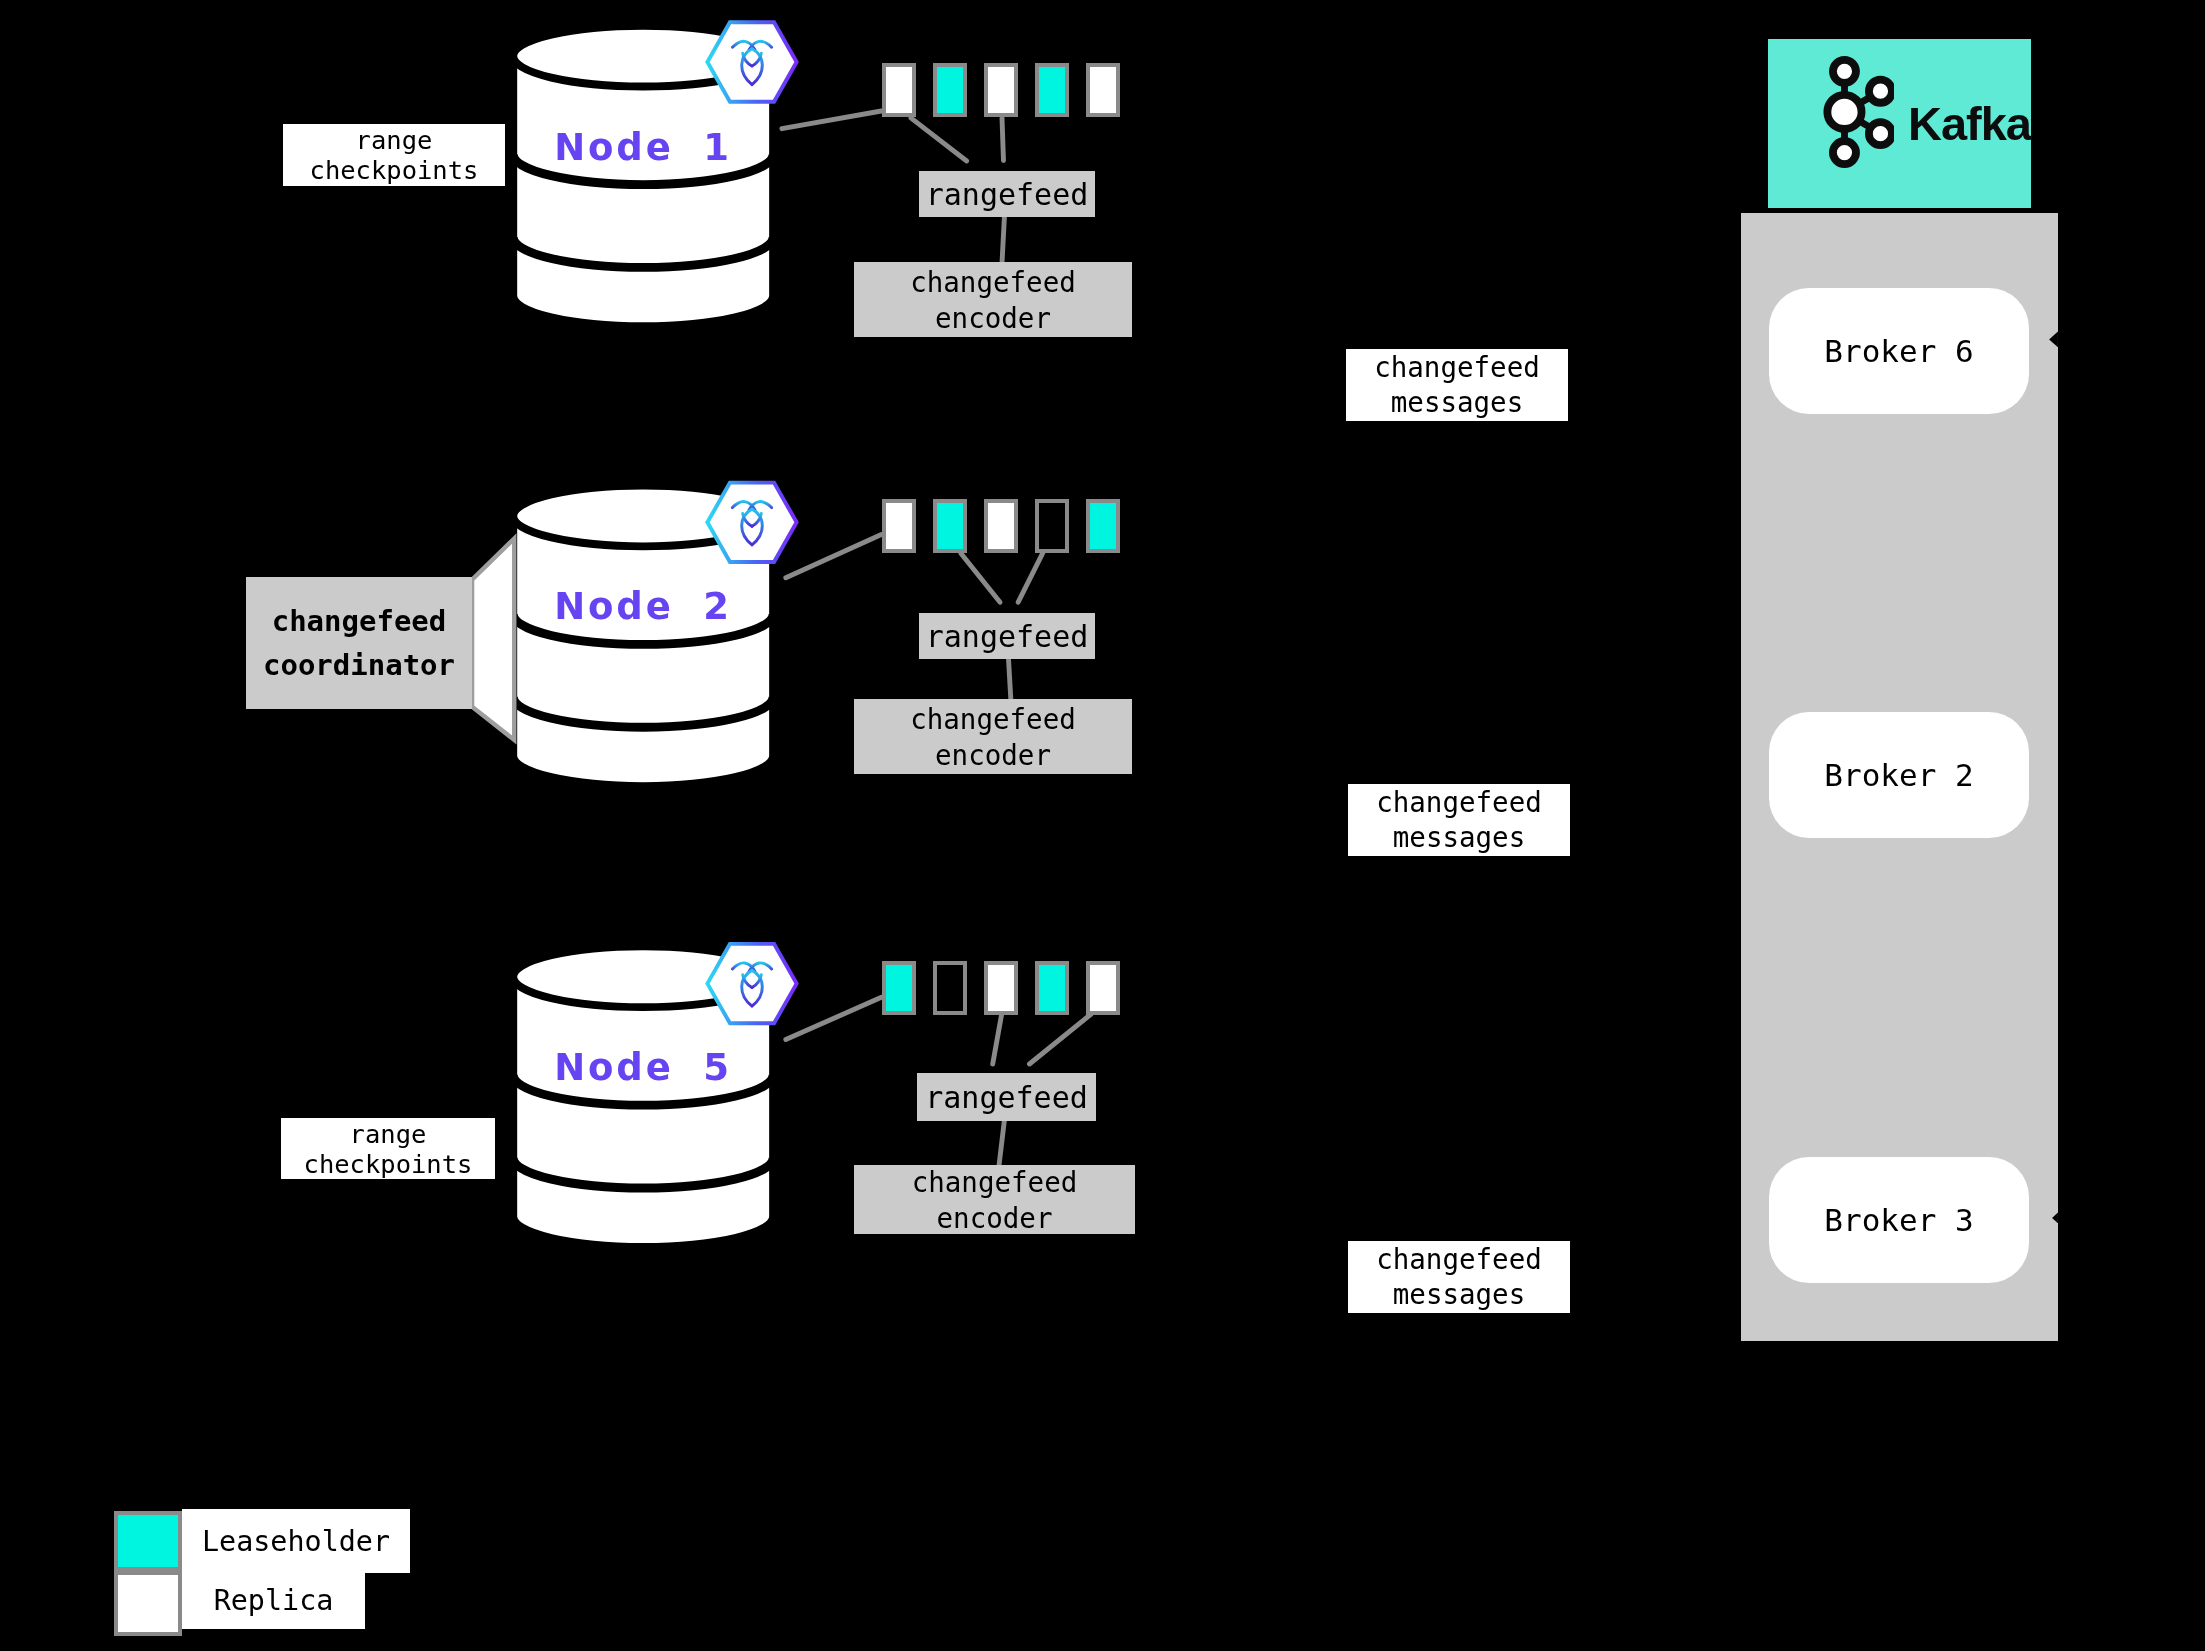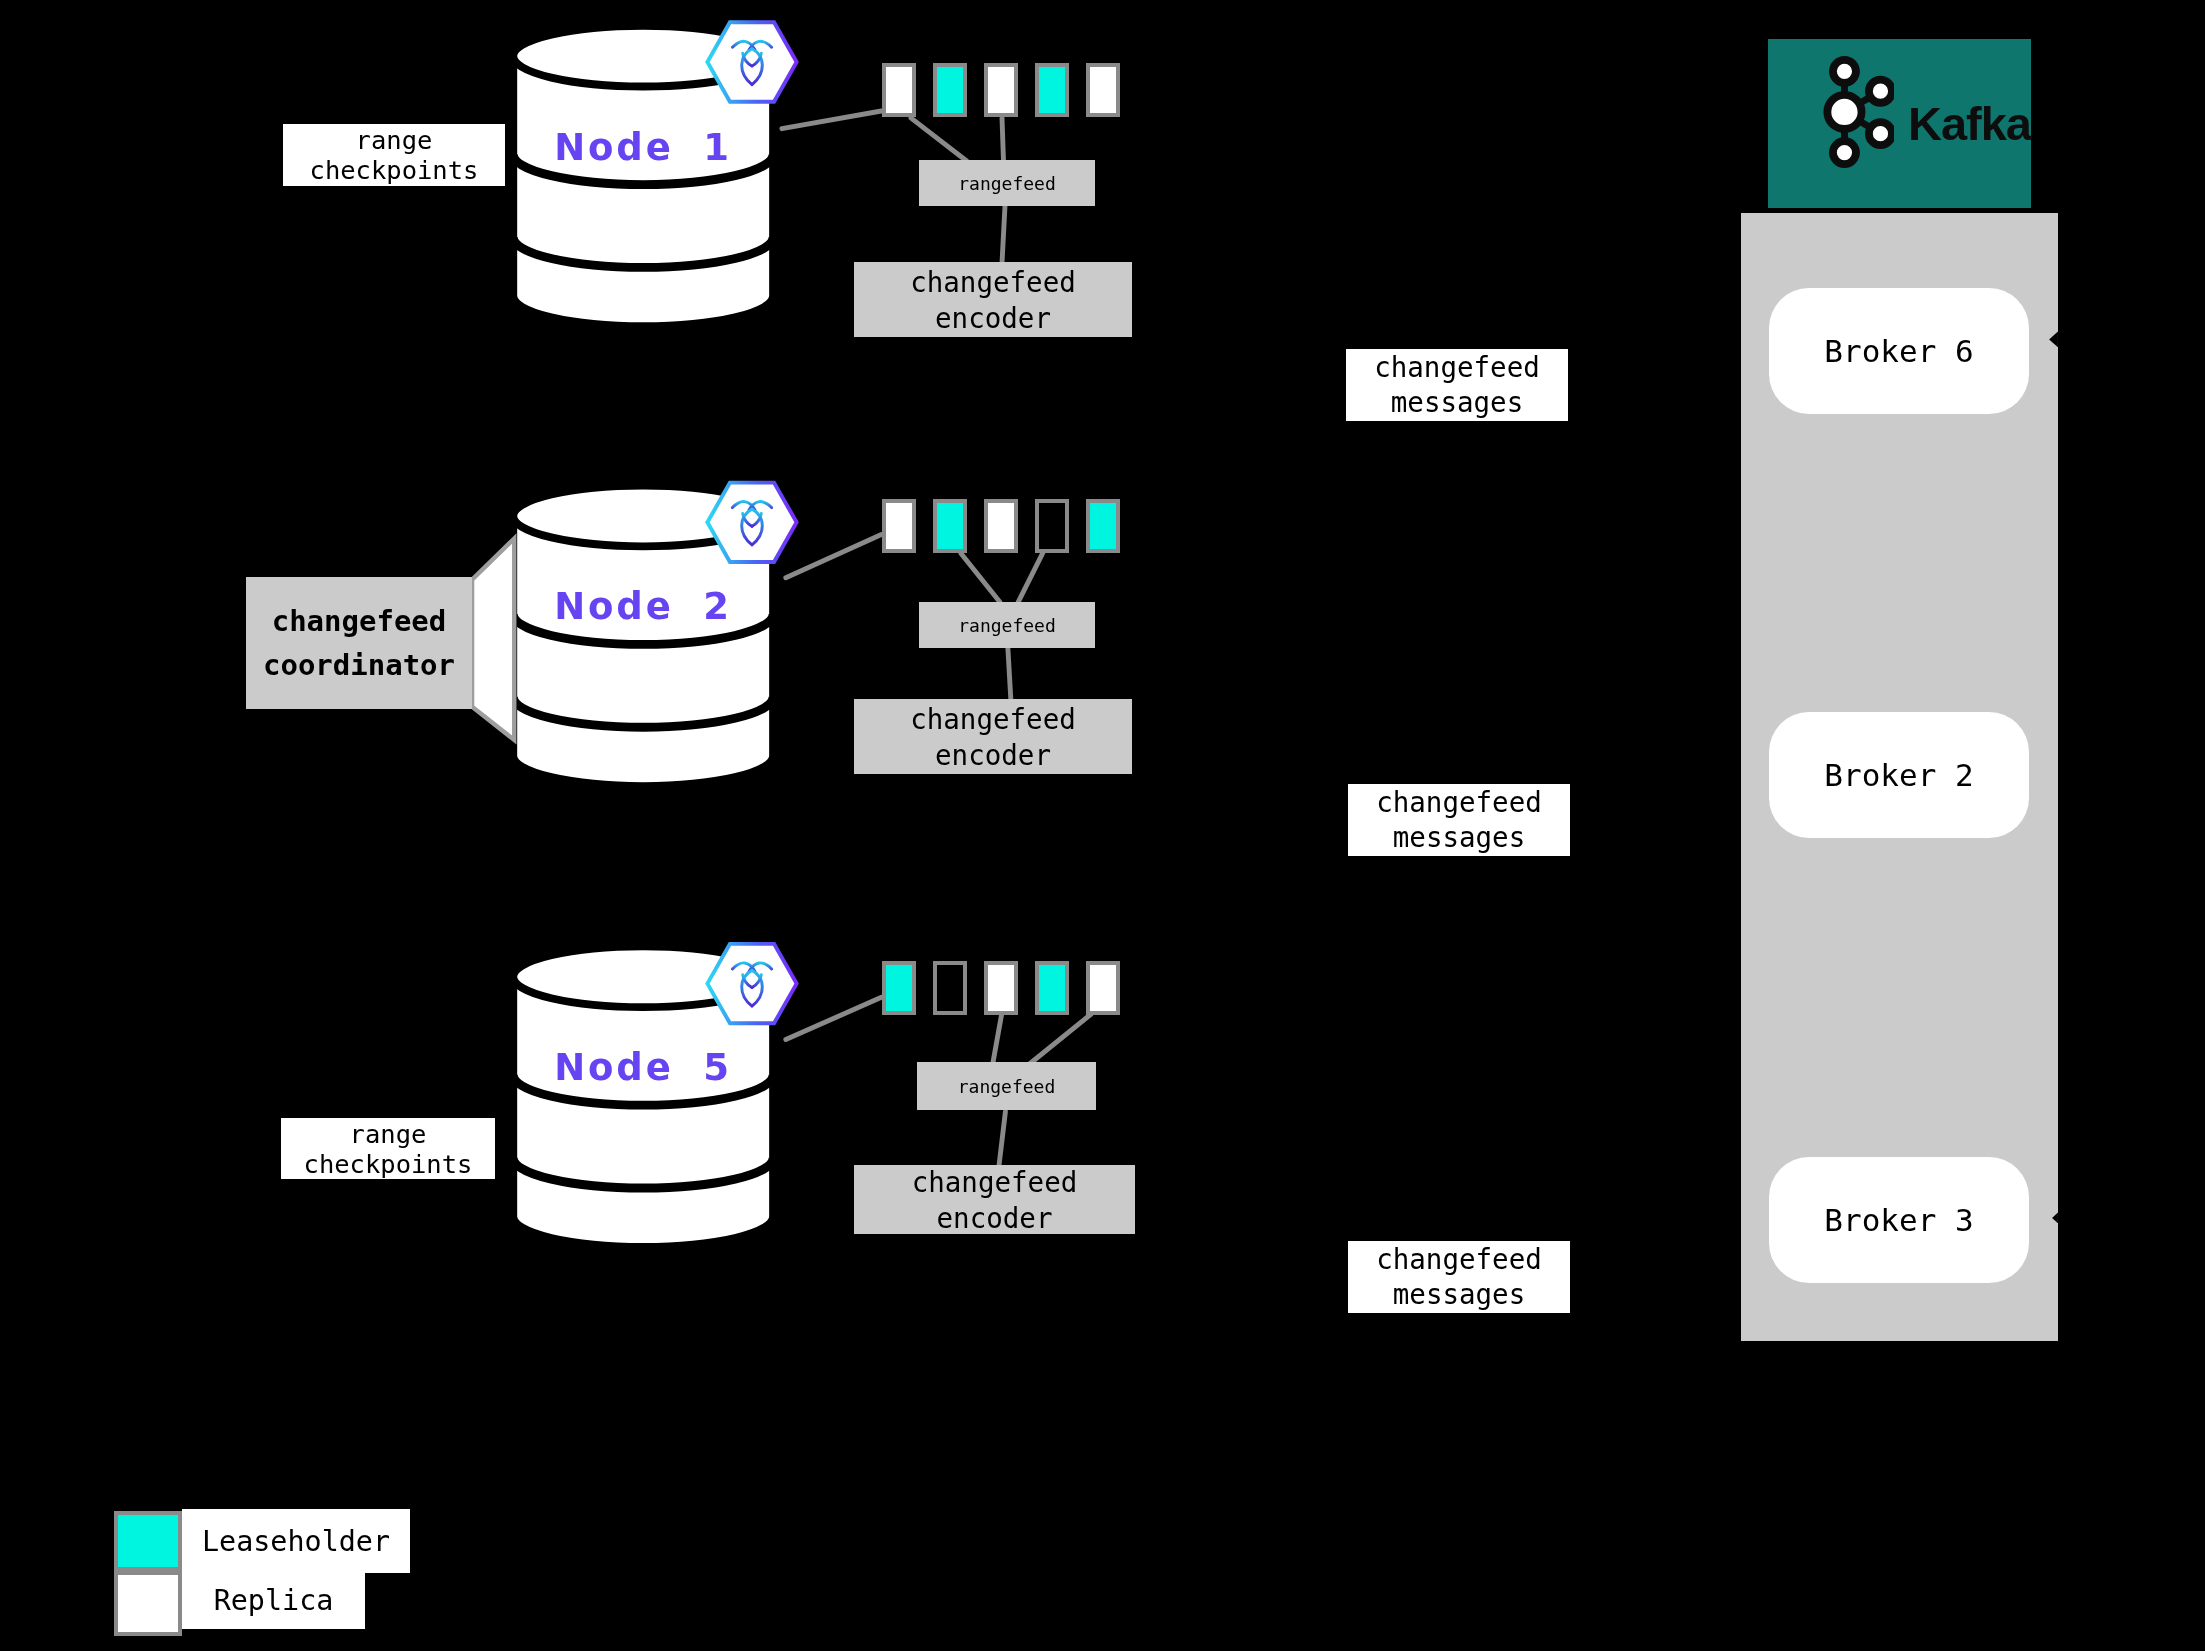--- a/index.html
+++ b/index.html
@@ -6,36 +6,36 @@
   .canvas{position:relative;width:2205px;height:1652px;background:#000;overflow:hidden;
           font-family:"DejaVu Sans Mono", monospace;padding-left:12px;}
   .layer{position:absolute;left:0;top:0;}
   
   .wbox{position:absolute;background:#ffffff;color:#000;display:flex;flex-direction:column;
         align-items:center;justify-content:center;text-align:center;z-index:3;}
   .gbox{position:absolute;background:#cbcbcb;color:#000;display:flex;flex-direction:column;
         align-items:center;justify-content:center;text-align:center;z-index:3;}
   .line1,.line2{display:block;}
   .checkpoints{font-size:25.5px;line-height:30px;}
-  .rangefeed{font-size:18px;}
+  .rangefeed{font-size:30px;margin-top:11px;}
   .encoder{font-size:27.5px;line-height:36px;}
   .coordinator{font-size:29px;line-height:44px;font-weight:bold;}
   .messages{font-size:27.5px;line-height:35px;}
   .node-label{position:absolute;width:260px;height:45px;left:513px;display:flex;align-items:center;
       justify-content:center;color:#6744f2;font-family:"DejaVu Sans",sans-serif;font-weight:bold;
       font-size:37px;letter-spacing:2.9px;word-spacing:13.7px;z-index:4;}
   
   .sq-row{position:absolute;left:882px;display:flex;gap:17px;z-index:3;}
   .sq{width:34px;height:54px;border:4.4px solid #8a8a8a;box-sizing:border-box;}
   .sq.leaseholder{background:#00f5e0;}
   .sq.replica{background:#ffffff;}
   .sq.none{background:transparent;}
   
   .kafka-panel{position:absolute;left:1741px;top:213px;width:317px;height:1128px;background:#cbcbcb;z-index:1;}
-  .kafka-logo{position:absolute;left:1768px;top:39px;width:263px;height:169px;background:#0f766e;
+  .kafka-logo{position:absolute;left:1768px;top:39px;width:263px;height:169px;background:#5eead4;
       display:flex;align-items:center;justify-content:flex-start;padding-left:34px;box-sizing:border-box;
       gap:13.7px;z-index:3;}
   .kafka-word{font-family:"Liberation Sans",sans-serif;font-weight:bold;font-size:47px;color:#0d0d0d;
       letter-spacing:-1px;}
   .broker{position:absolute;left:1769px;width:260px;height:126px;background:#ffffff;border-radius:40px;
       display:flex;align-items:center;justify-content:center;font-size:31px;color:#000;z-index:3;}
   .pill{position:absolute;left:963px;top:1462px;width:471px;height:45px;background:#ffffff;
       border-radius:22.6px;display:flex;align-items:center;justify-content:center;font-size:27.5px;z-index:3;}
   
   .legend-swatch{position:absolute;left:114px;width:68px;box-sizing:border-box;border:4.9px solid #8a8a8a;z-index:3;}

